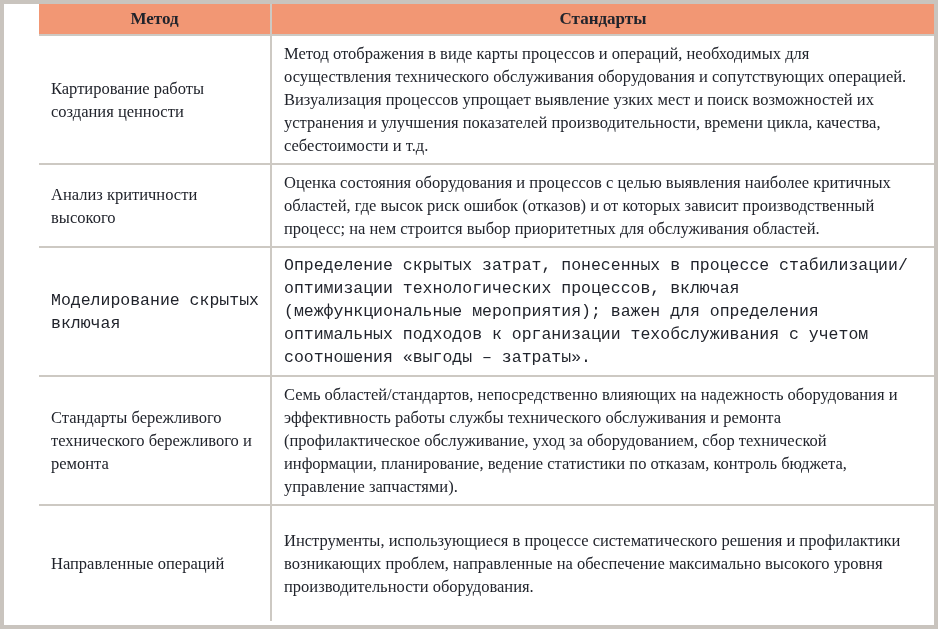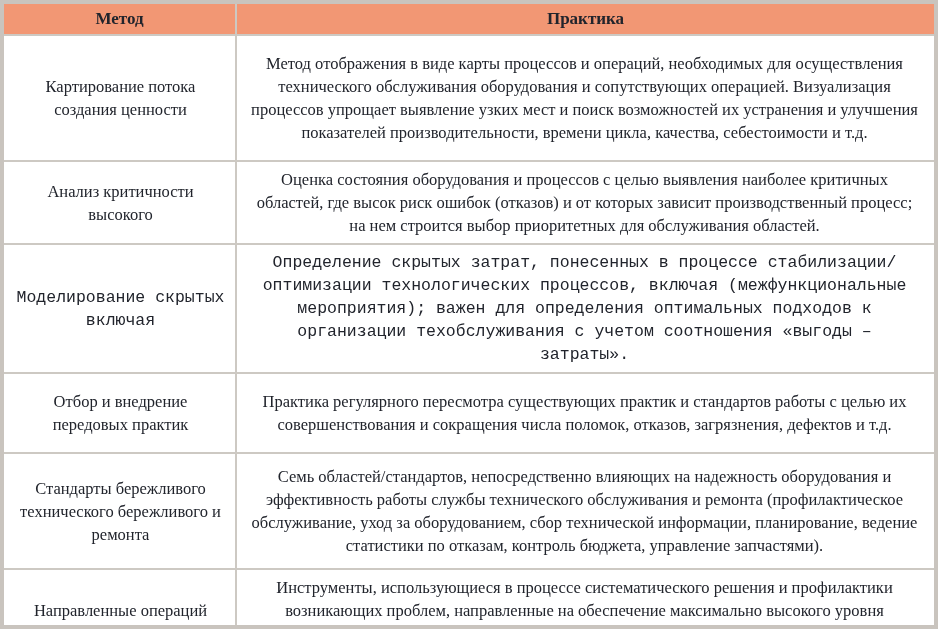--- a/index.html
+++ b/index.html
@@ -14,20 +14,21 @@
     width: 938px;
     font-family: "Liberation Serif", "DejaVu Serif", serif;
     color: var(--text-color);
   }
   .table-wrap {
     width: 938px;
     height: 629px;
     border: 4px solid var(--outer-border);
     background: #ffffff;
     overflow: hidden;
+    padding-left: 35px;
   }
   table.methods-table {
     border-collapse: collapse;
     width: 100%;
     table-layout: fixed;
   }
   table.methods-table th,
   table.methods-table td {
     border: 2px solid var(--inner-border);
     vertical-align: middle;
@@ -45,21 +46,20 @@
     background: var(--header-bg);
     font-weight: bold;
     font-size: 17px;
     height: 31px;
     text-align: center;
     padding: 3px 6px;
   }
   td {
     font-size: 16.5px;
     line-height: 23px;
-    text-align: center;
   }
   td.method-cell {
     padding: 5px 10px 5px 12px;
   }
   td.description-cell {
     padding: 6px 14px 6px 12px;
   }
   tbody tr:nth-child(1) td { height: 126px; }
   tbody tr:nth-child(2) td { height: 78px; margin-top: 9px;  }
   tbody tr:nth-child(3) td { height: 100px; font-family: Liberation Mono, monospace; }
@@ -72,39 +72,35 @@
 
 <div class="table-wrap">
   <table class="methods-table">
     <colgroup>
       <col class="col-method">
       <col class="col-desc">
     </colgroup>
     <thead>
       <tr>
         <th>Метод</th>
-        <th>Практика</th>
+        <th>Стандарты</th>
       </tr>
     </thead>
     <tbody id="table-body">
         <tr>
-          <td class="method-cell">Картирование потока создания ценности</td>
+          <td class="method-cell">Картирование работы создания ценности</td>
           <td class="description-cell">Метод отображения в виде карты процессов и операций, необходимых для осуществления технического обслуживания оборудования и сопутствующих операцией. Визуализация процессов упрощает выявление узких мест и поиск возможностей их устранения и улучшения показателей производительности, времени цикла, качества, себестоимости и т.д.</td>
         </tr>
         <tr>
           <td class="method-cell">Анализ критичности высокого</td>
           <td class="description-cell">Оценка состояния оборудования и процессов с целью выявления наиболее критичных областей, где высок риск ошибок (отказов) и от которых зависит производственный процесс; на нем строится выбор приоритетных для обслуживания областей.</td>
         </tr>
         <tr>
           <td class="method-cell">Моделирование скрытых включая</td>
           <td class="description-cell">Определение скрытых затрат, понесенных в процессе стабилизации/оптимизации технологических процессов, включая (межфункциональные мероприятия); важен для определения оптимальных подходов к организации техобслуживания с учетом соотношения «выгоды – затраты».</td>
-        </tr>
-        <tr>
-          <td class="method-cell">Отбор и внедрение передовых практик</td>
-          <td class="description-cell">Практика регулярного пересмотра существующих практик и стандартов работы с целью их совершенствования и сокращения числа поломок, отказов, загрязнения, дефектов и т.д.</td>
         </tr>
         <tr>
           <td class="method-cell">Стандарты бережливого технического бережливого и ремонта</td>
           <td class="description-cell">Семь областей/стандартов, непосредственно влияющих на надежность оборудования и эффективность работы службы технического обслуживания и ремонта (профилактическое обслуживание, уход за оборудованием, сбор технической информации, планирование, ведение статистики по отказам, контроль бюджета, управление запчастями).</td>
         </tr>
         <tr>
           <td class="method-cell">Направленные операций</td>
           <td class="description-cell">Инструменты, использующиеся в процессе систематического решения и профилактики возникающих проблем, направленные на обеспечение максимально высокого уровня производительности оборудования.</td>
         </tr>
       </tbody>

